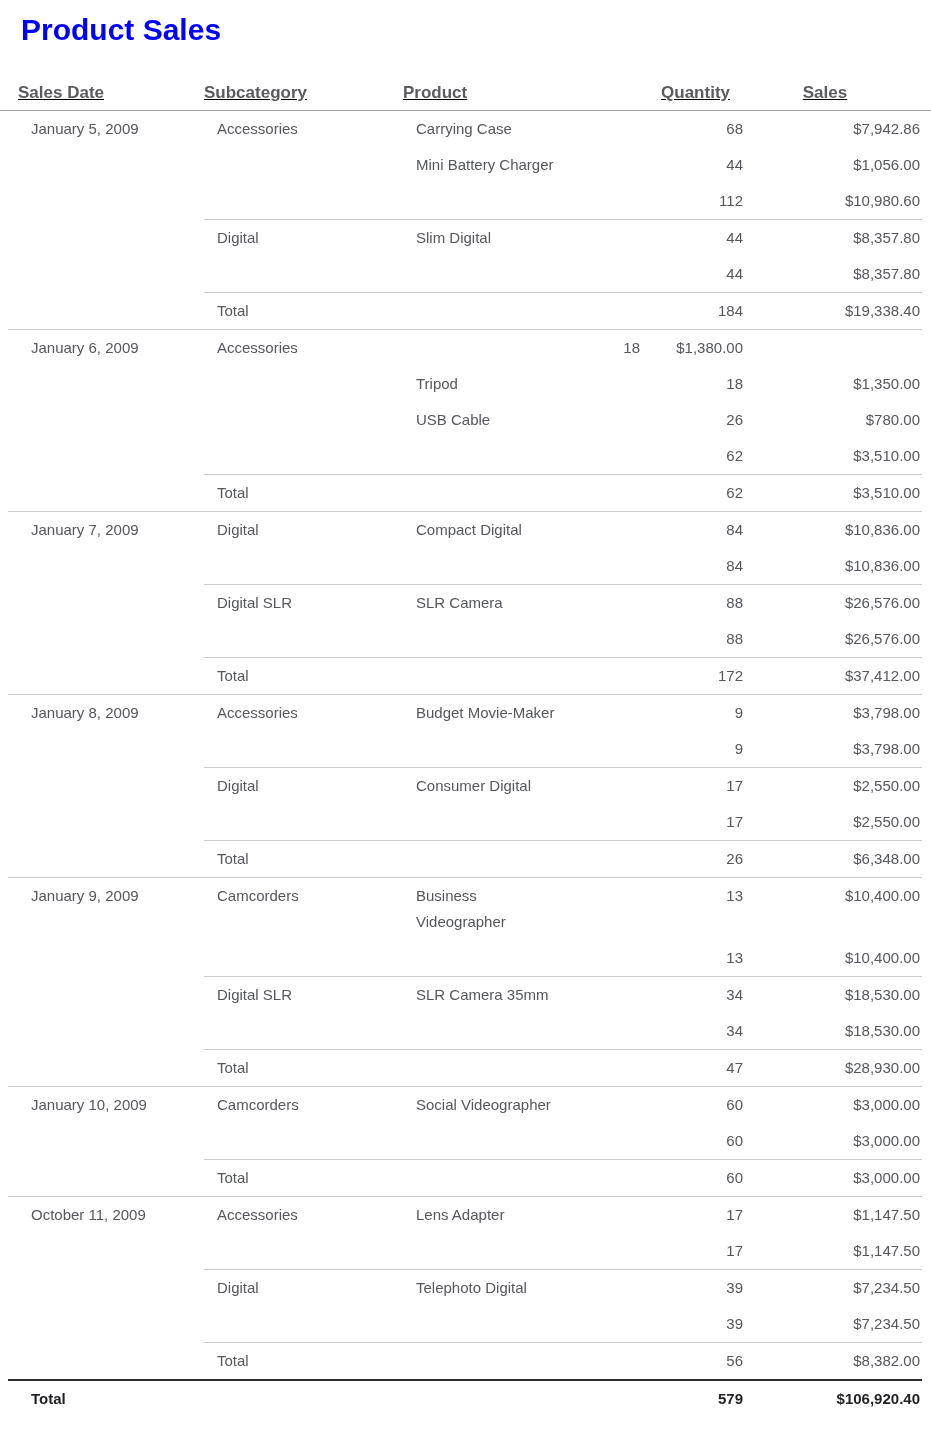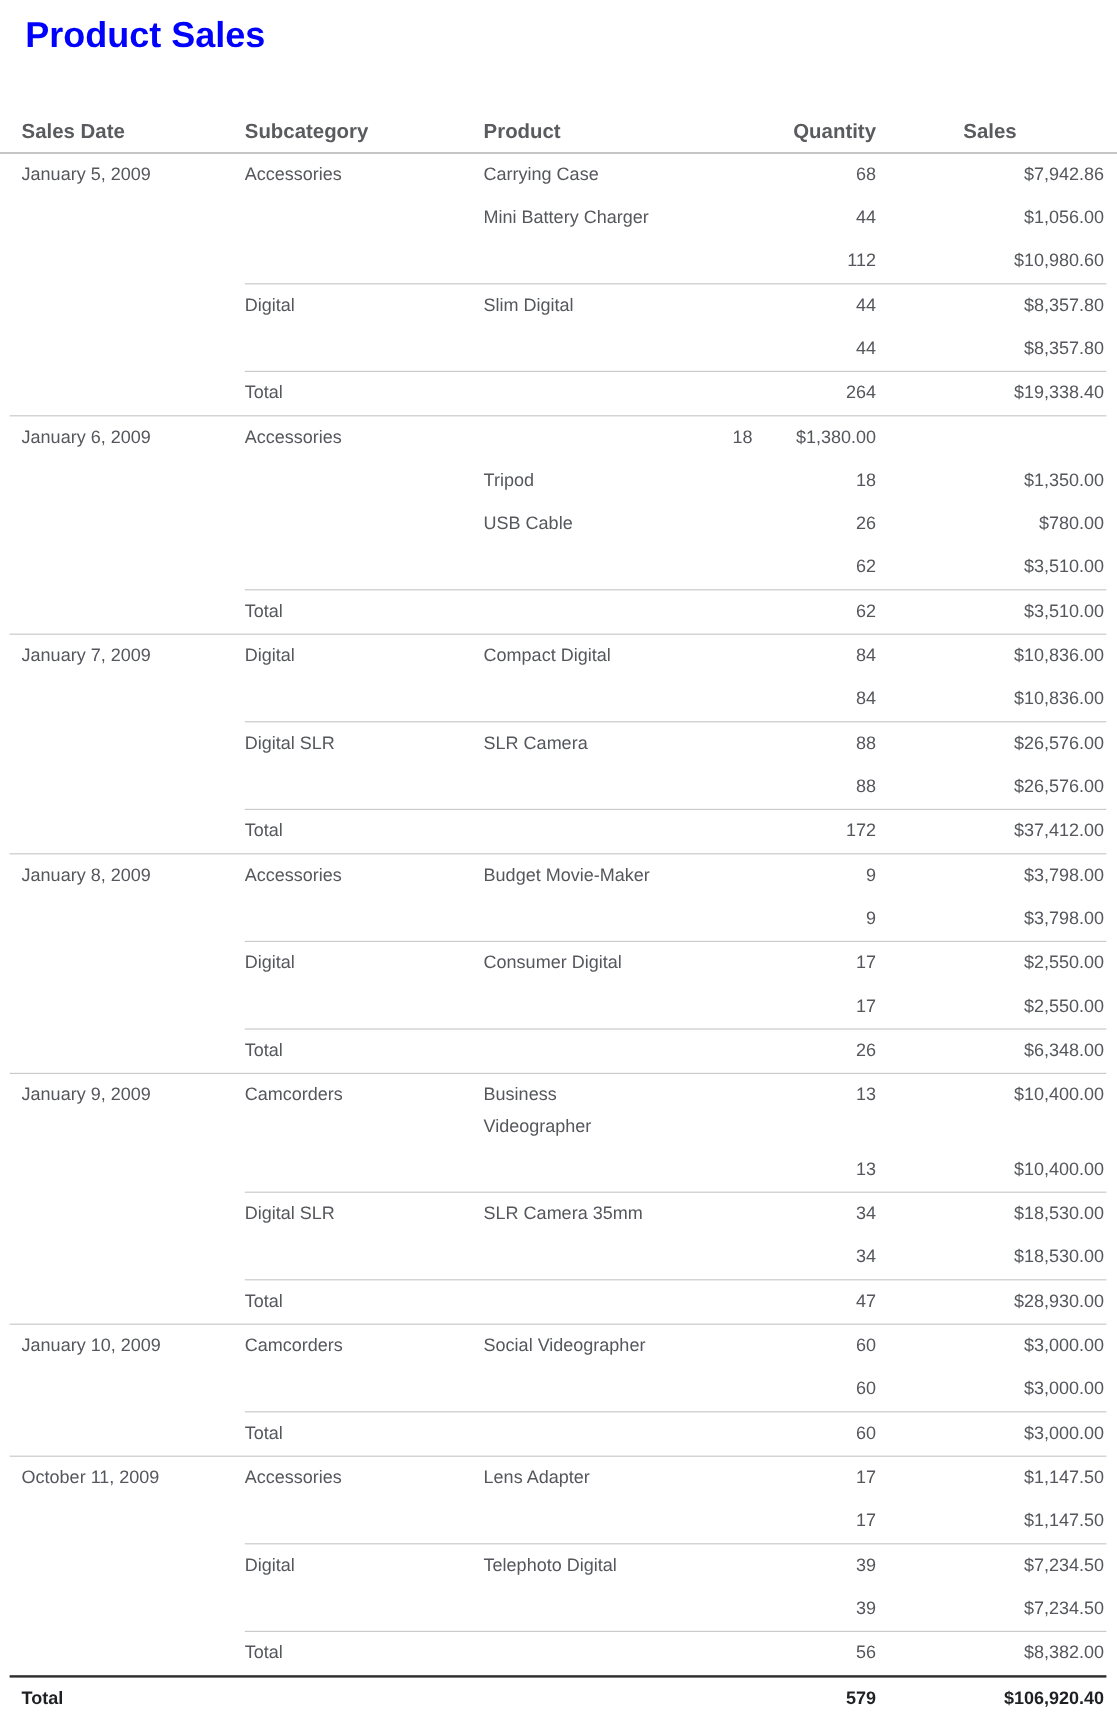--- a/index.html
+++ b/index.html
@@ -4,28 +4,28 @@
 <style>
   :root{
     --c-title:#0000ff; --c-header:#5a5b5e; --c-body:#55575c; --c-total:#1f2023;
     --c-line_light:#c9cacc; --c-line_header:#a0a1a3; --c-line_grand:#2b2c2e; --c-bg:#ffffff;
   }
   html,body{margin:0;padding:0;background:var(--c-bg);}
   body{font-family:"Liberation Sans", sans-serif;}
   .report{width:931px;box-sizing:border-box;padding:12px 0 10px;}
   .title{font-size:30px;font-weight:bold;color:var(--c-title);margin:0 0 0 21px;line-height:36px;}
   .row{display:grid;grid-template-columns:186px 199px 234px 103px 1fr;padding:0 11px 0 8px;box-sizing:border-box;}
-  .header-row{margin-top:52px;border-bottom:1px solid var(--c-line_header);padding-bottom:7px;}
+  .header-row{margin-top:35px;border-bottom:1px solid var(--c-line_header);padding-bottom:7px;text-decoration:underline;}
   .cell{padding:5px 0 5px 10px;font-size:15px;line-height:26px;color:var(--c-body);overflow:hidden;}
   .hdr{font-size:17px;line-height:20px;font-weight:bold;color:var(--c-header);padding-top:0;padding-bottom:0;}
   .c-qty{text-align:right;padding-left:0;padding-right:0;}
   .c-sales{text-align:right;padding-left:0;padding-right:0;}
   .hdr-sales{text-align:center;}
   .c-product{white-space:pre-line;}
-  .body-row{min-height:36px;}
+  .body-row{min-height:36px;margin-left:13px;}
   .sep{height:0;border-top:1px solid var(--c-line_light);margin:0 9px 0 8px;}
   .sep-partial{margin-left:204px;}
   .sep-grand{border-top:2px solid var(--c-line_grand);}
   .grand-total-row .cell{font-weight:bold;color:var(--c-total);}
 </style>
 </head>
 <body>
 
 <div class="report">
   <h1 class="title">Product Sales</h1>
@@ -73,21 +73,21 @@
         <div class="cell c-subcat"></div>
         <div class="cell c-product"></div>
         <div class="cell c-qty">44</div>
         <div class="cell c-sales">$8,357.80</div>
       </div>
       <div class="sep sep-partial"></div>
       <div class="row body-row total-row">
         <div class="cell c-date"></div>
         <div class="cell c-subcat">Total</div>
         <div class="cell c-product"></div>
-        <div class="cell c-qty">264</div>
+        <div class="cell c-qty">184</div>
         <div class="cell c-sales">$19,338.40</div>
       </div>
       <div class="sep "></div>
       <div class="row body-row ">
         <div class="cell c-date">January 6, 2009</div>
         <div class="cell c-subcat">Accessories</div>
         <div class="cell c-qty">18</div>
         <div class="cell c-sales">$1,380.00</div>
       </div>
       <div class="row body-row ">

